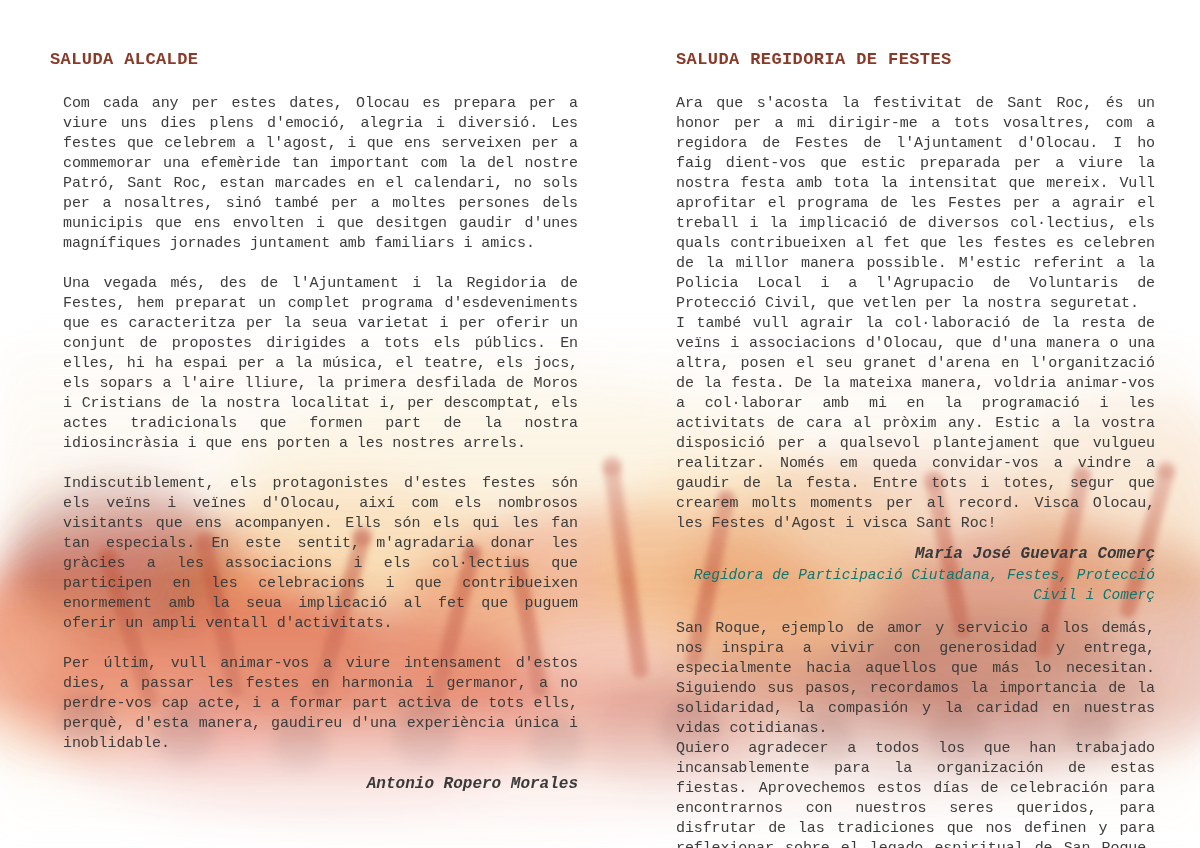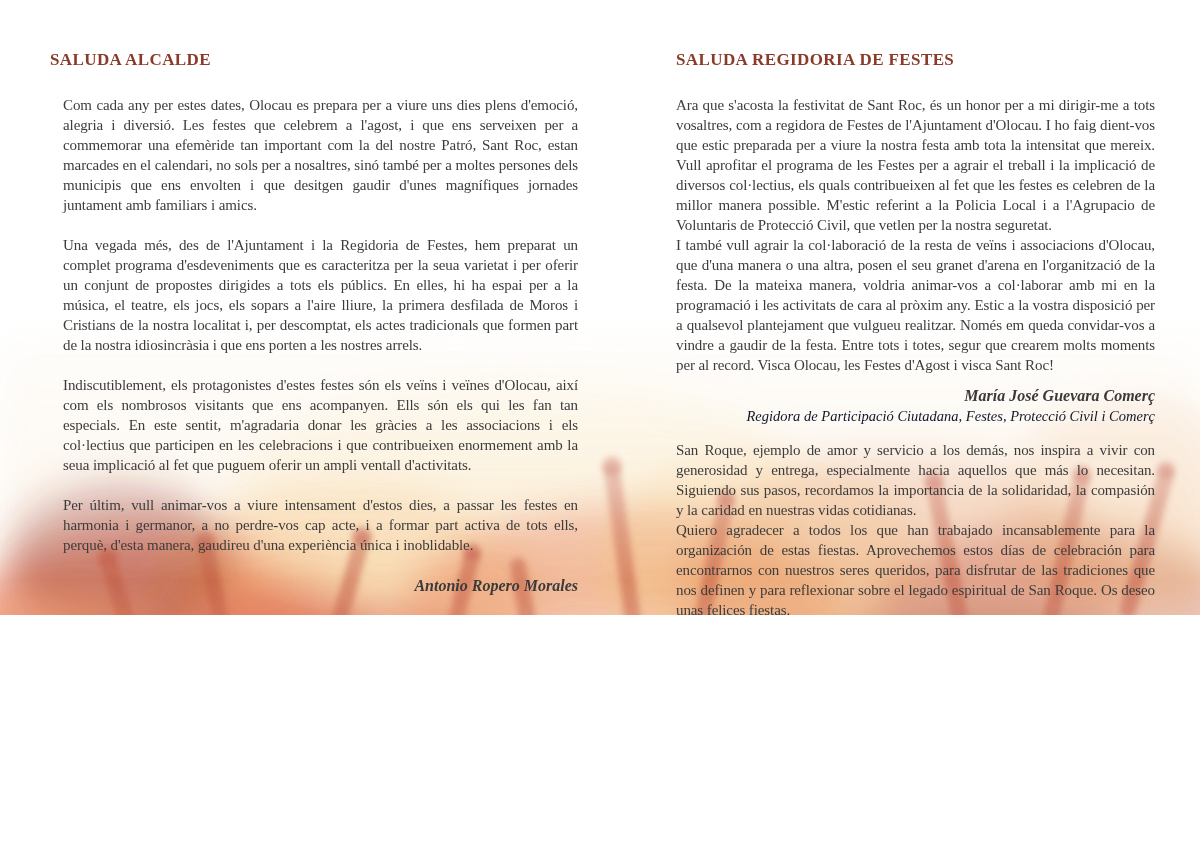--- a/index.html
+++ b/index.html
@@ -1,21 +1,21 @@
 <!DOCTYPE html>
 <html><head>
 <meta charset="utf-8">
 <style>
   html,body{margin:0;padding:0;background:#ffffff;}
   .page{
     position:relative;
-    width:1200px;height:615px;
+    width:1200px;height:848px;
     background:#ffffff;
     overflow:hidden;
-    font-family:Liberation Serif, serif;
+    font-family:Liberation Mono, monospace;
     color:#3c3c3c;
   }
   .bg{position:absolute;inset:0;pointer-events:none;}
   .content{position:absolute;inset:0;}
   .col{position:absolute;top:50px;}
   .col-left{left:50px;width:528px;}
   .col-right{left:676px;width:479px;}
   .heading{
     font-size:17px;
     font-weight:700;
@@ -30,21 +30,21 @@
     letter-spacing:-.1px;
     text-align:justify;
     margin:0 0 20px 13px;
   }
   .tight{margin:0;}
   .sig{text-align:right;margin:10px 0 14px 0;}
   .sig-name{
     font-size:16px;font-weight:700;font-style:italic;line-height:21px;color:#3a3a3a;
   }
   .sig-role{
-    font-size:14.5px;font-style:italic;line-height:20px;color:#0f172a;
+    font-size:14.5px;font-style:italic;line-height:20px;color:#0f766e;
   }
 </style>
 </head>
 <body>
 
 <div class="page">
 
   <div class="bg" aria-hidden="true">
     <svg width="1200" height="848" viewBox="0 0 1200 848" xmlns="http://www.w3.org/2000/svg">
       <defs>

